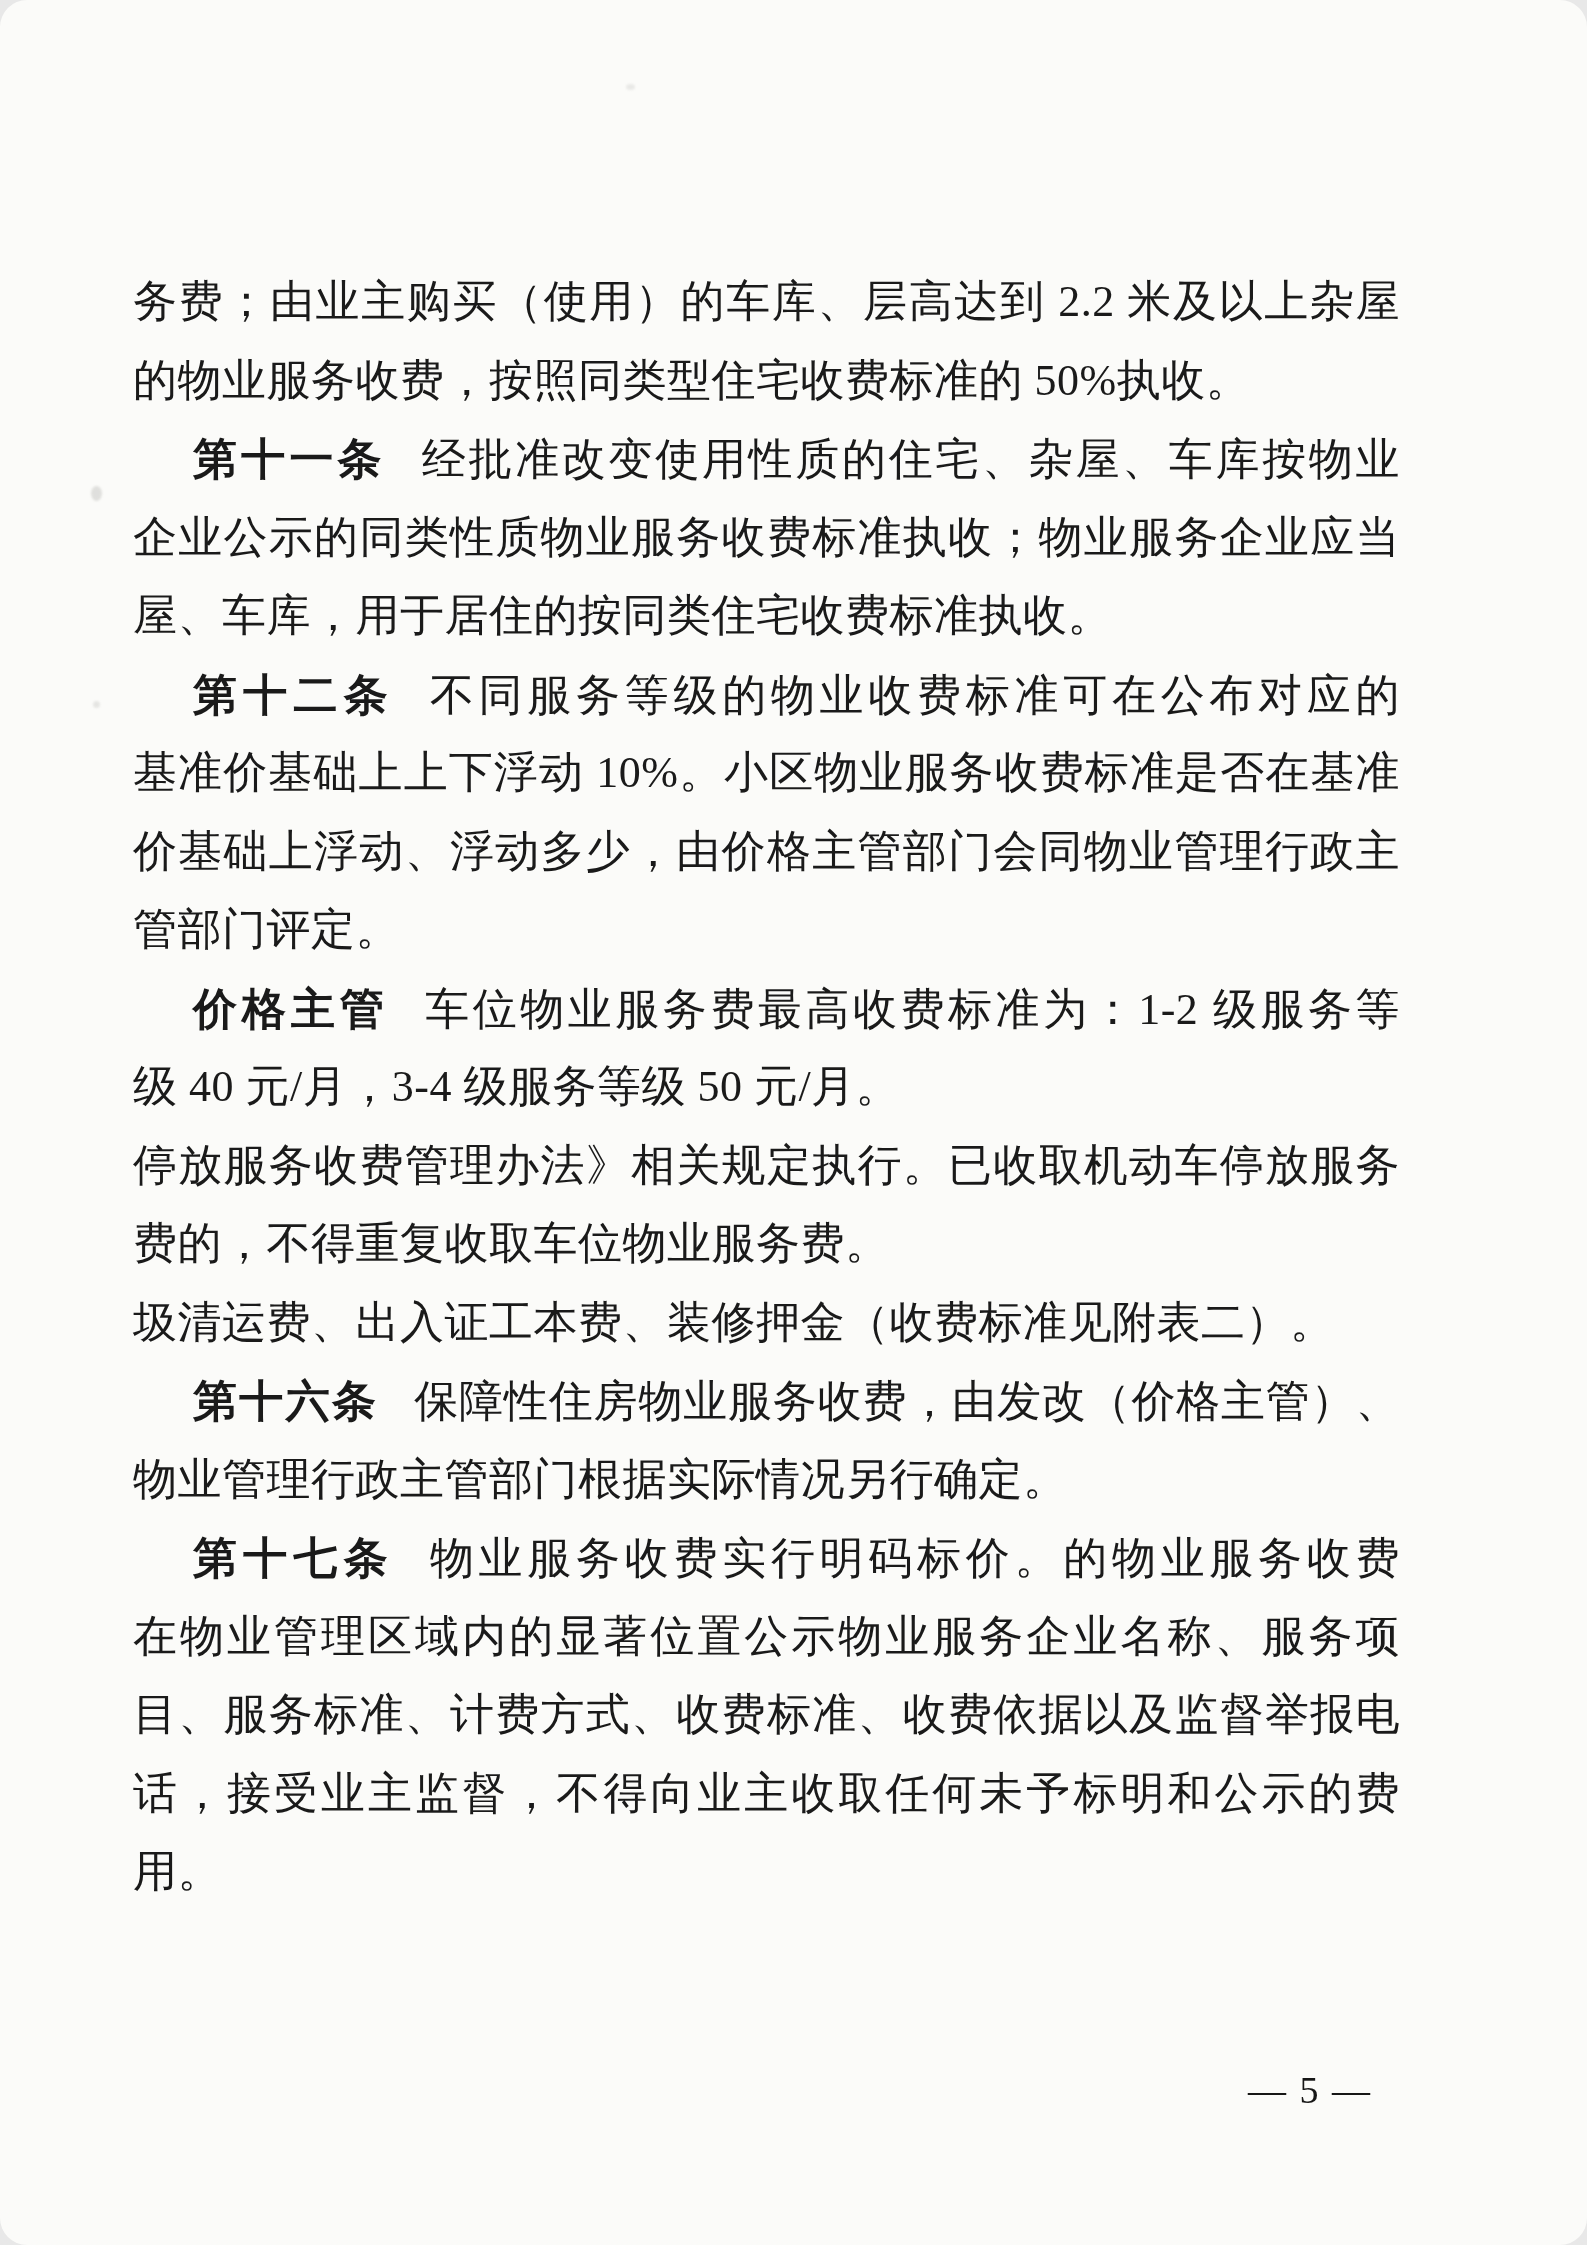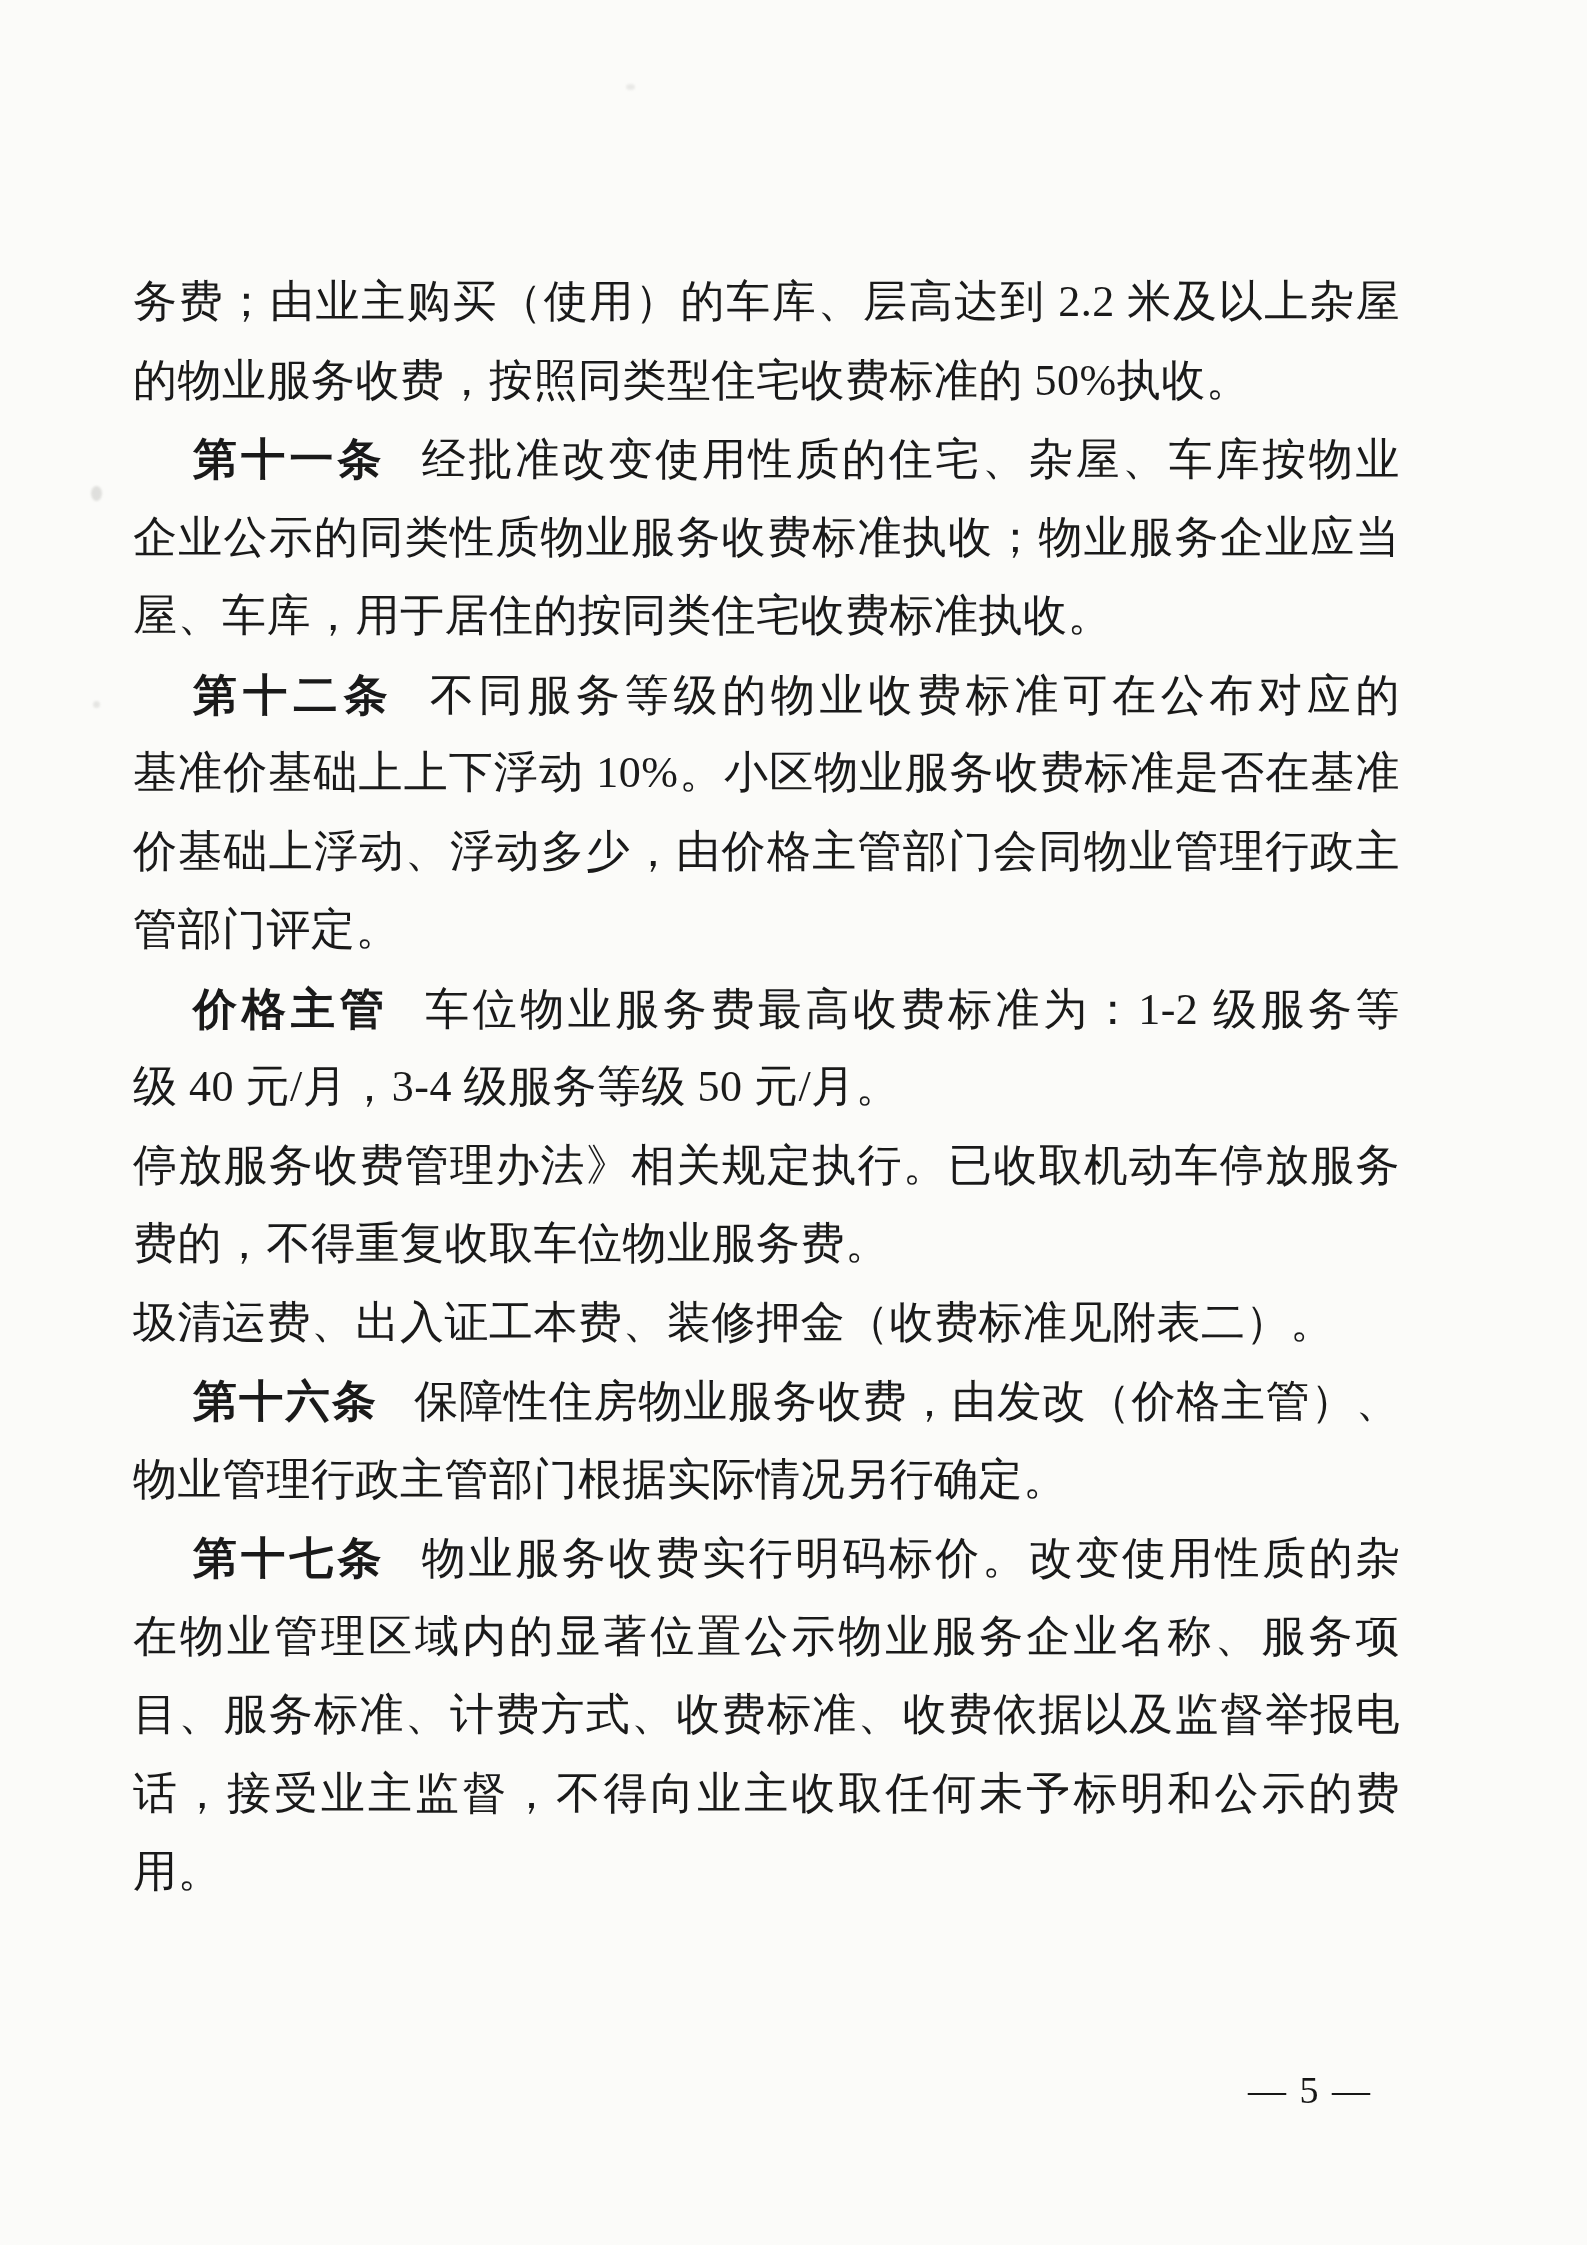--- a/index.html
+++ b/index.html
@@ -9,20 +9,21 @@
   }
   .page {
     position: relative;
     width: 1587px;
     height: 2245px;
     margin: 0 auto;
     background: #fbfbf9;
     color: #1a1a1a;
     font-family: "Liberation Serif", "DejaVu Serif", serif;
     overflow: hidden;
+    border-radius: 27px;
   }
   .content {
     position: absolute;
     left: 133px;
     top: 263px;
     width: 1267px;
   }
   .line {
     font-size: 44px;
     line-height: 78.5px;
@@ -91,20 +92,20 @@
     <div class="line end"><span>级 40 元/月，3-4 级服务等级 50 元/月。</span></div>
 
     <div class="line"><span>停放服务收费管理办法》相关规定执行。已收取机动车停放服务</span></div>
     <div class="line end"><span>费的，不得重复收取车位物业服务费。</span></div>
 
     <div class="line end"><span>圾清运费、出入证工本费、装修押金（收费标准见附表二）。</span></div>
 
     <div class="line indent"><span class="art">第十六条</span><span>保障性住房物业服务收费，由发改（价格主管）、</span></div>
     <div class="line end"><span>物业管理行政主管部门根据实际情况另行确定。</span></div>
 
-    <div class="line indent"><span class="art">第十七条</span><span>物业服务收费实行明码标价。改变使用性质的杂</span></div>
+    <div class="line indent"><span class="art">第十七条</span><span>物业服务收费实行明码标价。的物业服务收费</span></div>
     <div class="line"><span>在物业管理区域内的显著位置公示物业服务企业名称、服务项</span></div>
     <div class="line"><span>目、服务标准、计费方式、收费标准、收费依据以及监督举报电</span></div>
     <div class="line end"><span>话，接受业主监督，不得向业主收取任何未予标明和公示的费用。</span></div>
   </div>
 
   <div class="page-num">— 5 —</div>
 </div>
 
 </body></html>

